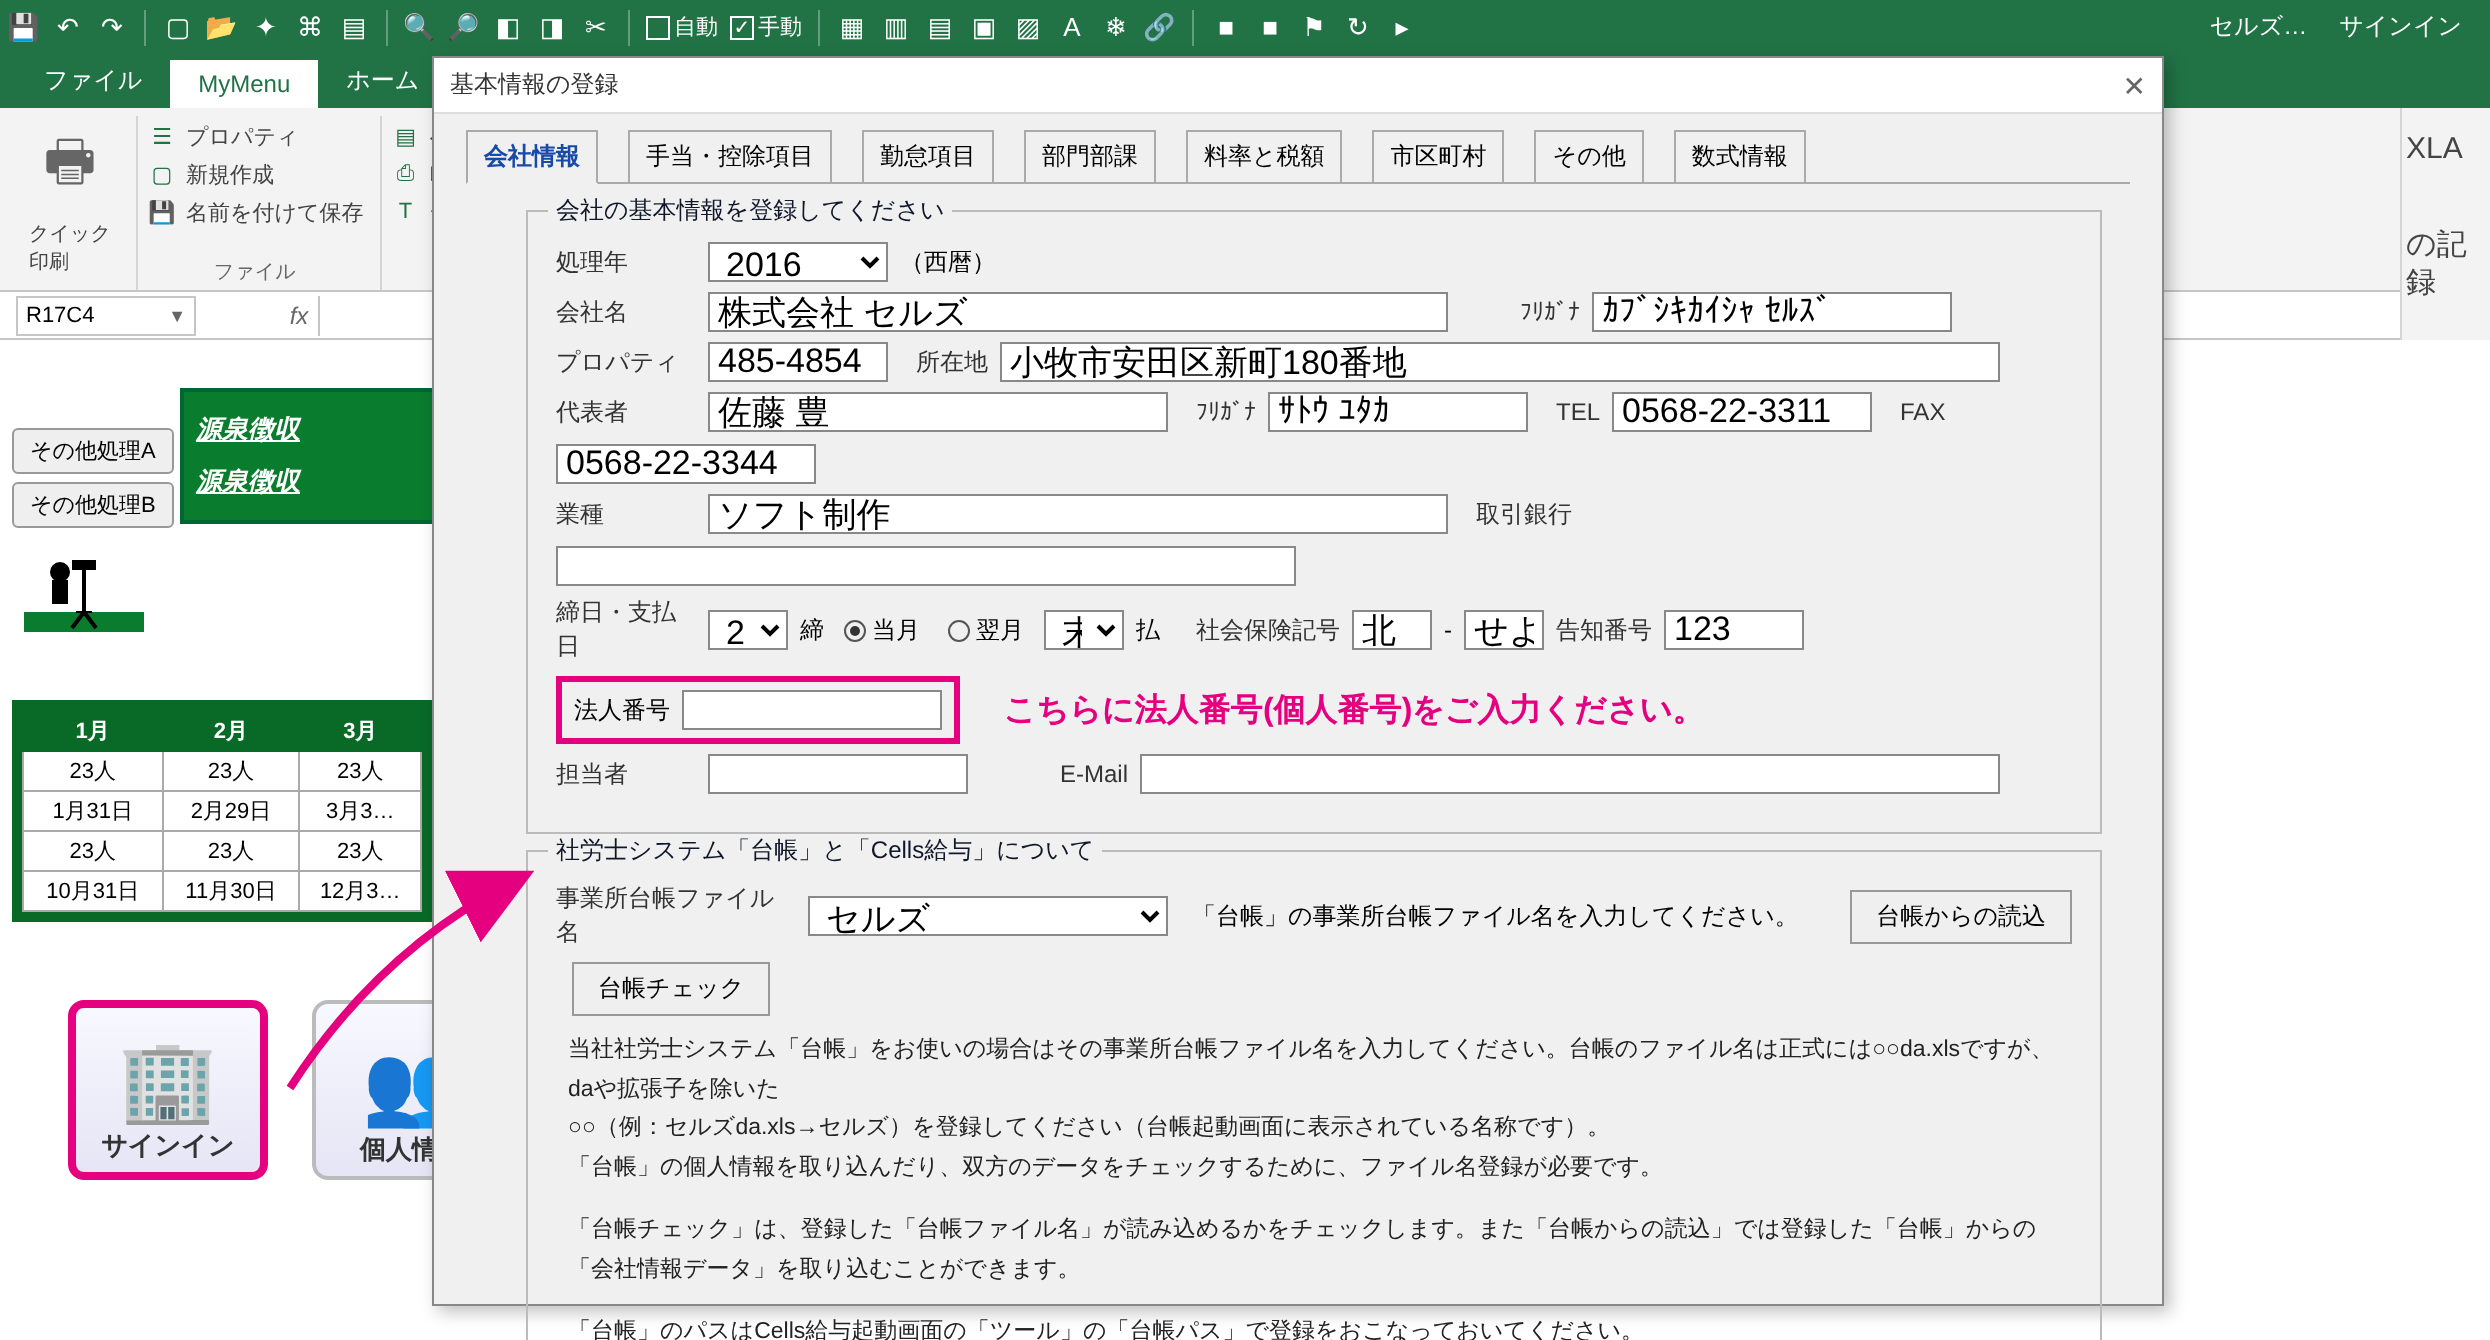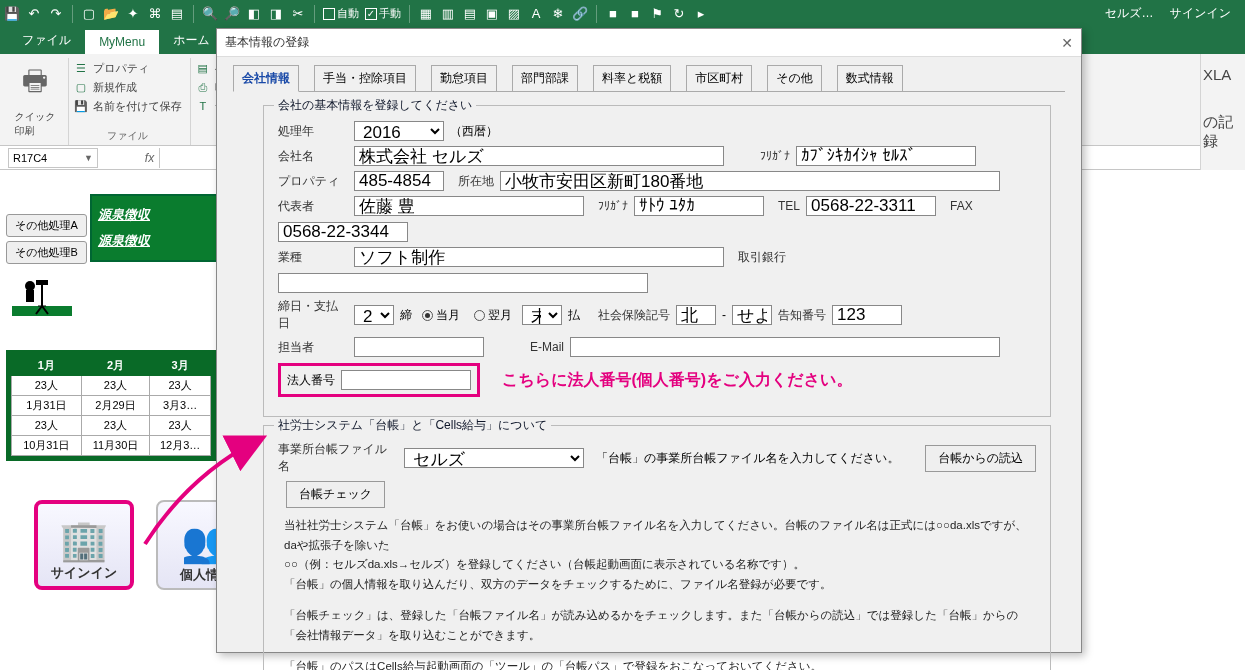--- a/index.html
+++ b/index.html
@@ -355,34 +355,34 @@
       <span>払</span>
       <span class="lbl auto" style="margin-left:12px">社会保険記号</span>
       <input class="tf w40" value="北" style="">
       <span>-</span>
       <input class="tf w40" value="せよ" style="">
       <span class="lbl auto" style="margin-left:0">告知番号</span>
       <input class="tf w70" value="123" style="">
     </div>
 
 
-    <div class="frow">
-      <span class="lbl">担当者</span>
-      <input class="tf w130" style="">
-      <span class="lbl auto" style="margin-left:40px">E-Mail</span>
-      <input class="tf" style="width: 430px;">
-    </div>
-
     <div class="frow" style="margin-top:6px">
       <span class="pink-box">
         <span>法人番号</span>
         <input class="tf w130" style="">
       </span>
       <span class="pink-text">こちらに法人番号(個人番号)をご入力ください。</span>
     </div>
+
+    <div class="frow">
+      <span class="lbl">担当者</span>
+      <input class="tf w130" style="">
+      <span class="lbl auto" style="margin-left:40px">E-Mail</span>
+      <input class="tf" style="width: 430px;">
+    </div>
   </div>
 
   <div class="fieldset" style="margin-top:6px;">
     <div class="legend">社労士システム「台帳」と「Cells給与」について</div>
 
     <div class="frow">
       <span class="lbl w90" style="width:120px">事業所台帳ファイル名</span>
       <select class="tf w180"><option>セルズ</option></select>
       <span style="margin-left:6px">「台帳」の事業所台帳ファイル名を入力してください。</span>
       <span style="flex:1"></span>

